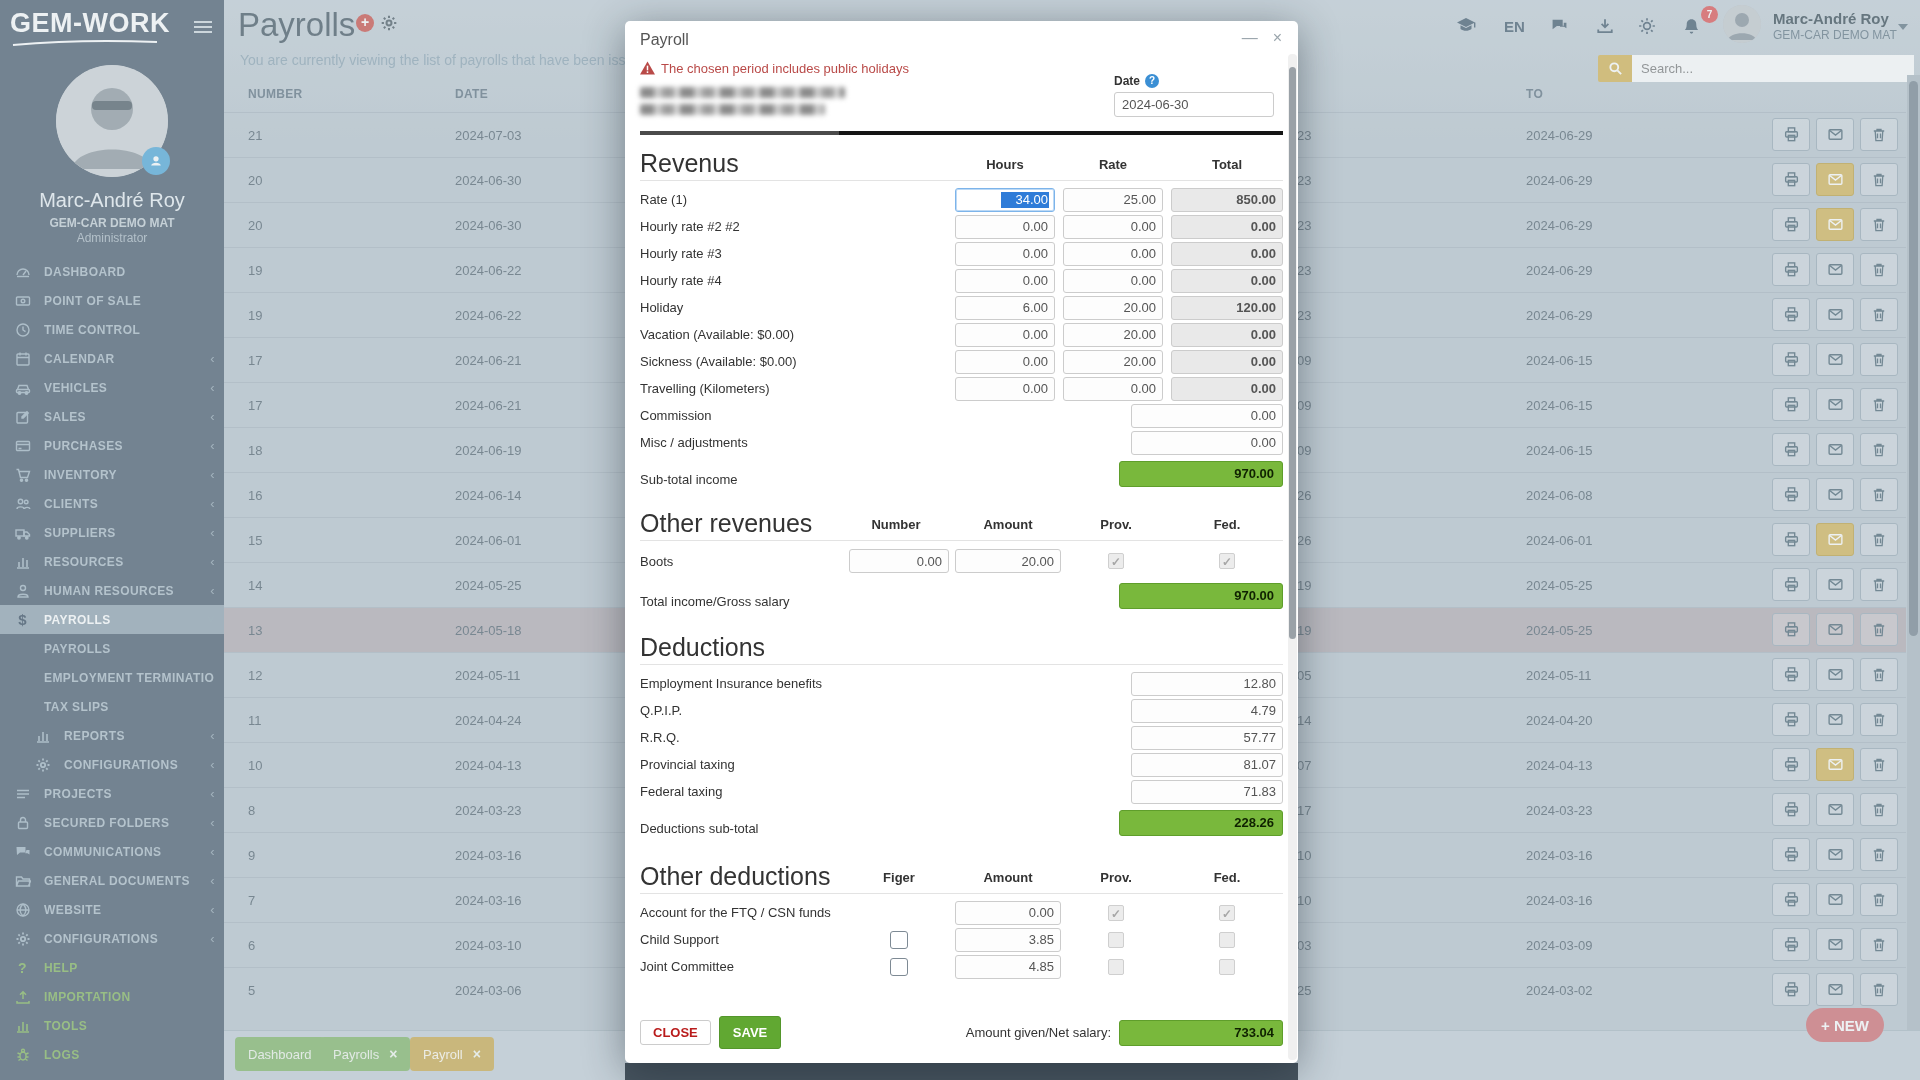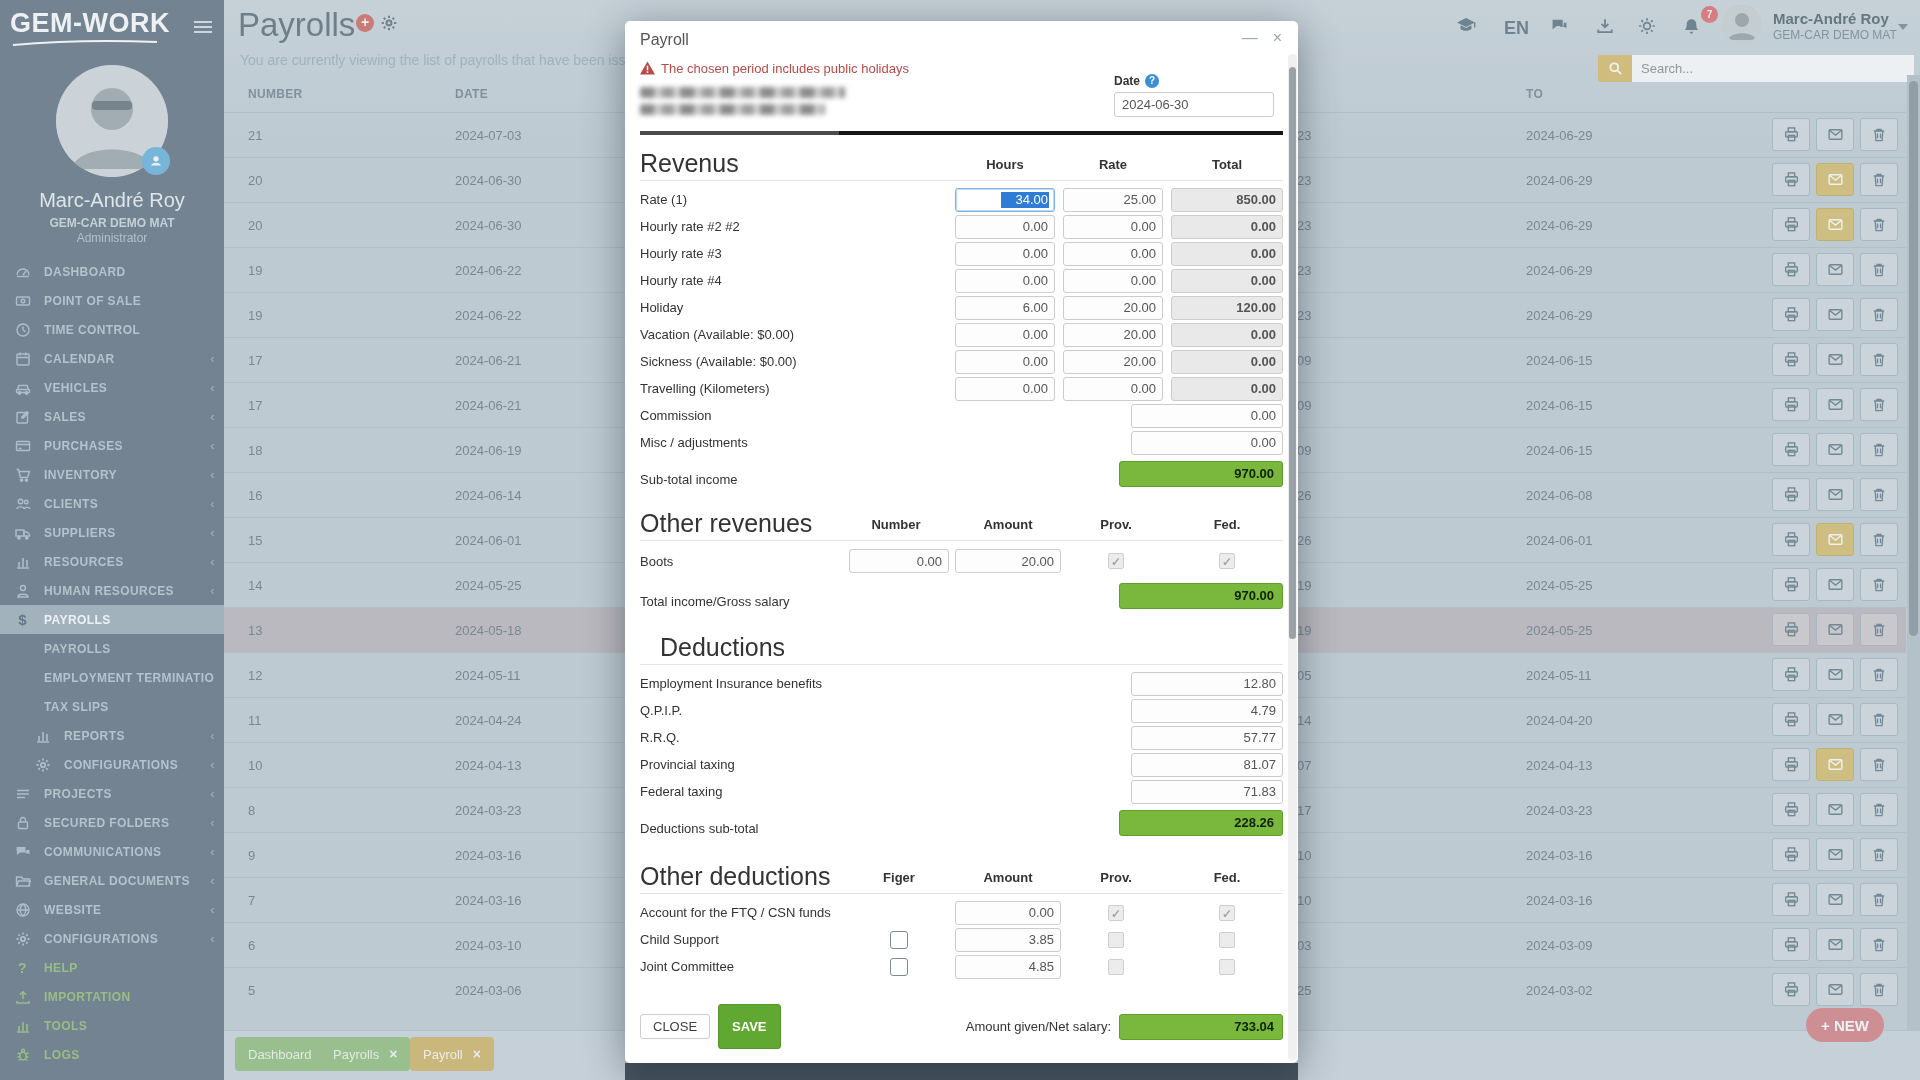--- a/index.html
+++ b/index.html
@@ -37,21 +37,21 @@
   .sitem.green, .sitem.green .ic { color:#7fb258; }
 
   
   .main { position:absolute; left:224px; top:0; width:1696px; height:1080px; background:linear-gradient(#c3ced6,#b8c4cd 140px); z-index:20; }
   .pgtitle { position:absolute; left:14px; top:6px; font-size:33px; color:#41525e; }
   .title-plus { position:absolute; left:132px; top:14px; width:18px; height:18px; border-radius:50%; background:#ca4b43; color:#fff; font-size:14px; font-weight:700; line-height:17px; text-align:center; cursor:pointer; }
   .title-gear { position:absolute; left:156px; top:14px; color:#47555f; cursor:pointer; }
   .pgsub { position:absolute; left:16px; top:52px; font-size:14px; color:#89a1b0; }
 
   .hicon { position:absolute; top:17px; color:#41586b; cursor:pointer; }
-  .hlang { position:absolute; top:18px; left:1280px; font-size:18px; font-weight:700; color:#41586b; cursor:pointer; }
+  .hlang { position:absolute; top:18px; left:1280px; font-size:15px; font-weight:700; color:#41586b; cursor:pointer; }
   .bellwrap { position:absolute; left:1458px; top:17px; cursor:pointer; color:#41586b; }
   .badge { position:absolute; left:1477px; top:6px; min-width:17px; height:17px; border-radius:9px; background:#de4f4f; color:#fff; font-size:10px; font-weight:700; line-height:17px; text-align:center; padding:0 3px; }
   .hav { position:absolute; left:1499px; top:5px; width:38px; height:38px; border-radius:50%; background:#b9bfc4; overflow:hidden; cursor:pointer; }
   .hname { position:absolute; left:1549px; top:10px; font-size:15px; font-weight:600; color:#33454f; }
   .hcomp { position:absolute; left:1549px; top:28px; font-size:12px; color:#5d7280; }
   .hcaret { position:absolute; left:1674px; top:24px; width:0; height:0; border-left:5px solid transparent; border-right:5px solid transparent; border-top:6px solid #5d7280; cursor:pointer; }
   .searchbar { position:absolute; left:1374px; top:55px; width:316px; height:27px; display:flex; }
   .searchbtn { width:34px; height:27px; background:#d3b14e; border:none; border-radius:2px 0 0 2px; display:flex; align-items:center; justify-content:center; cursor:pointer; }
   .searchinput { flex:1; height:27px; border:none; background:#fdfdfd; font-size:13px; padding:0 9px; color:#55656f; outline:none; }
 
@@ -117,22 +117,22 @@
   .gline .rl { flex:1; color:#333; }
   .gbox { background:#79b83c; border:1px solid #5f9e2b; border-radius:3px; height:26px; line-height:24px; text-align:right; padding:0 8px; font-weight:700; color:#0f2200; width:164px; margin-left:auto; font-size:13px; }
   .cbcol { width:110px; display:flex; justify-content:center; }
   .cbcol.f { width:112px; }
   .figercol { width:100px; display:flex; justify-content:center; }
   .cb { width:16px; height:16px; border:1px solid #cfcfcf; border-radius:2px; background:#ececec; position:relative; }
   .cb.on::after { content:"\2713"; position:absolute; inset:0; color:#a6a6a6; font-size:12px; line-height:16px; text-align:center; font-weight:700; }
   .cb.figer { background:#fff; border:1px solid #7e8a94; width:18px; height:18px; border-radius:3px; cursor:pointer; }
 
   .m-footer { position:absolute; left:15px; right:15px; bottom:14px; display:flex; align-items:center; }
-  .btn-close { background:#fff; color:#404040; border:1px solid #ccc; border-radius:3px; padding:4px 12px; font-weight:400; font-size:13px; cursor:pointer; }
-  .btn-save { background:#61a832; color:#fff; border:1px solid #54962b; border-radius:3px; padding:14px 13px; font-weight:700; font-size:13px; margin-left:8px; cursor:pointer; }
+  .btn-close { background:#fff; color:#b91c1c; border:1px solid #ccc; border-radius:3px; padding:4px 12px; font-weight:700; font-size:13px; cursor:pointer; }
+  .btn-save { background:#61a832; color:#fff; border:1px solid #54962b; border-radius:3px; padding:8px 13px; font-weight:700; font-size:13px; margin-left:8px; cursor:pointer; }
   .netlbl { margin-left:auto; color:#333; font-size:13px; padding-right:8px; }
   .m-scrolltrack { position:absolute; top:33px; right:1px; width:9px; bottom:3px; background:#f0f0f0; border-radius:4px; }
   .m-scrollthumb { position:absolute; top:13px; left:1px; right:1px; height:572px; background:#9aa1a7; border-radius:4px; cursor:grab; }
 </style>
 </head>
 <body>
 
 <aside class="sidebar">
   <div class="logorow">
     <div>
@@ -1140,21 +1140,21 @@
       </div>
     <div class="cbcol f">
         <div class="cb on"></div>
       </div>
   </div>
   <div class="gline" style="margin-top:5px;">
     <span class="rl">Total income/Gross salary</span>
     <div class="gbox">970.00</div>
   </div>
 
-  <div class="shead-row" style="margin-top:24px;margin-left:20px;">
+  <div class="shead-row" style="margin-top:24px;">
     <div class="shead">Deductions</div>
   </div>
   <hr class="mhr">
   <div>
 
       <div class="r3">
         <span class="rl">Employment Insurance benefits</span>
         <input class="inp wide" value="12.80" style="">
       </div>
 

